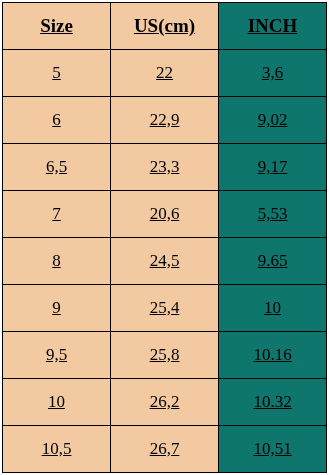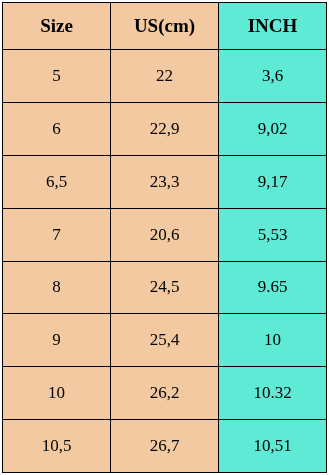--- a/index.html
+++ b/index.html
@@ -11,20 +11,21 @@
     width: 329px;
     height: 475px;
     font-family: "Liberation Serif", serif;
   }
   #size-table-wrap {
     width: 329px;
     height: 420px;
     box-sizing: border-box;
     padding: 2px;
     background: #ffffff;
+    text-decoration: underline;
   }
   table.size-table {
     width: 325px;
     height: 471px;
     border-collapse: collapse;
     table-layout: fixed;
   }
   table.size-table td,
   table.size-table th {
     border: 1px solid #000000;
@@ -40,21 +41,21 @@
   }
   table.size-table tbody td {
     font-size: 17px;
     font-weight: normal;
     height: 33px;
   }
   .col-peach {
     background: #f2c9a0;
   }
   .col-white {
-    background: #5eead4;
+    background: #0f766e;
   }
 </style>
 </head>
 <body>
 
 <div id="size-table-wrap">
   <table class="size-table">
     <thead>
       <tr>
         <th class="col-peach">Size</th>
@@ -87,20 +88,25 @@
         <td class="col-peach">8</td>
         <td class="col-peach">24,5</td>
         <td class="col-white">9.65</td>
       </tr>
       <tr>
         <td class="col-peach">9</td>
         <td class="col-peach">25,4</td>
         <td class="col-white">10</td>
       </tr>
       <tr>
+        <td class="col-peach">9,5</td>
+        <td class="col-peach">25,8</td>
+        <td class="col-white">10.16</td>
+      </tr>
+      <tr>
         <td class="col-peach">10</td>
         <td class="col-peach">26,2</td>
         <td class="col-white">10.32</td>
       </tr>
       <tr>
         <td class="col-peach">10,5</td>
         <td class="col-peach">26,7</td>
         <td class="col-white">10,51</td>
       </tr>
     </tbody>

